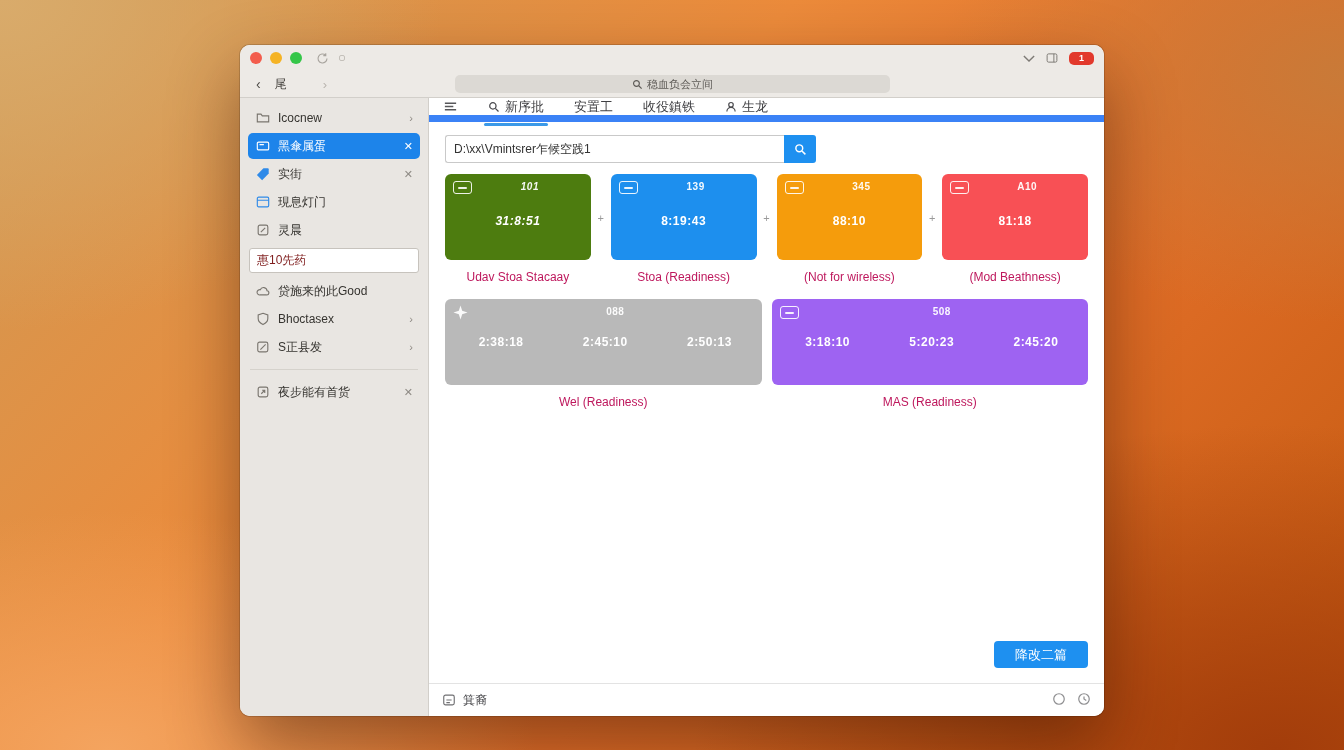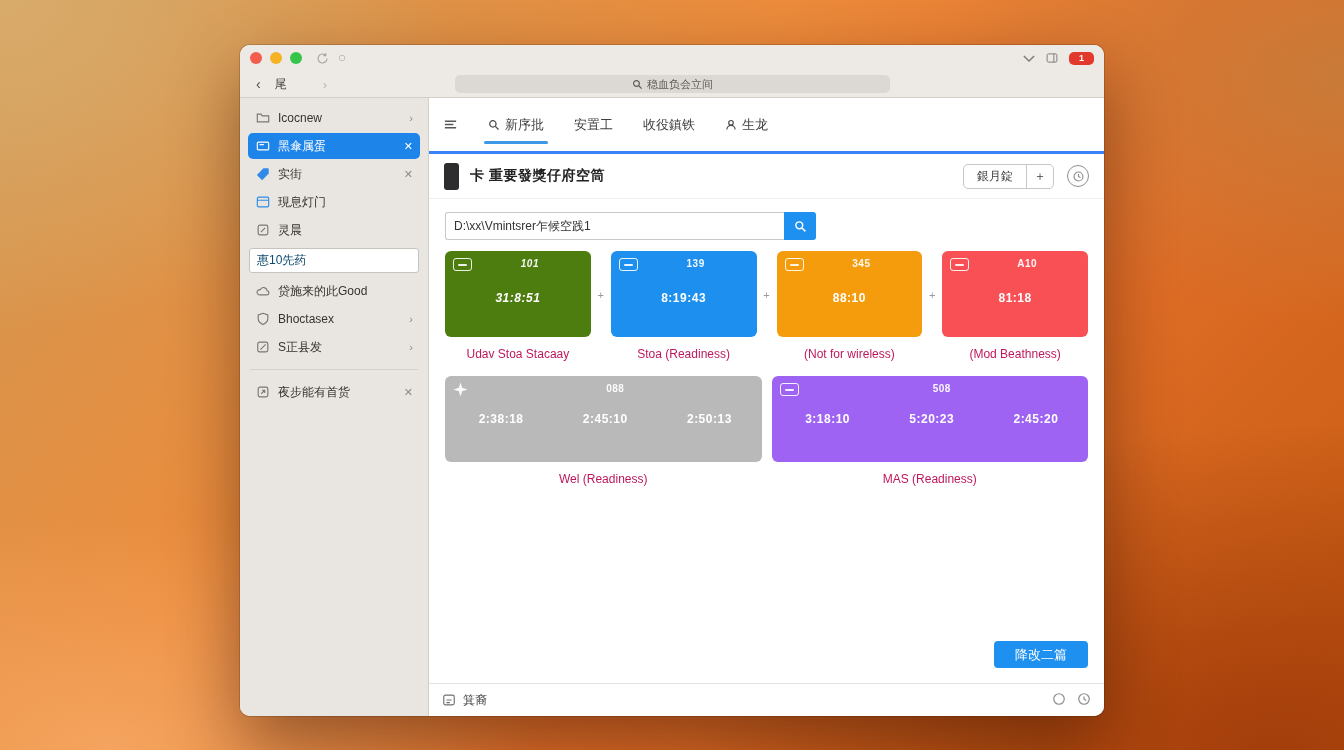--- a/index.html
+++ b/index.html
@@ -53,27 +53,27 @@
     padding:7px 8px; font-size:12px; color:#35332f; display:flex; flex-direction:column; gap:2px;
   }
   .s-item{ display:flex; align-items:center; gap:7px; height:26px; padding:0 7px; border-radius:5px; }
   .s-item.selected{ background:#1d84ea; color:#fff; }
   .s-icon{ width:16px; height:16px; flex:0 0 auto; display:flex; align-items:center; justify-content:center; color:#7a766f; }
   .s-item.selected .s-icon{ color:#fff; }
   .s-icon.blue{ color:#2f8ae8; }
   .s-label{ white-space:nowrap; overflow:hidden; text-overflow:ellipsis; }
   .s-acc{ margin-left:auto; font-size:11px; color:#8e8a84; }
   .s-item.selected .s-acc{ color:#fff; }
-  .s-input{ height:25px; margin:3px 1px; border:1px solid #c7c3bd; border-radius:3px; background:#fff; font-size:12px; padding:0 7px; color:#0c4a6e; font-family:"Liberation Sans",sans-serif; width:calc(100% - 2px); }
+  .s-input{ height:25px; margin:3px 1px; border:1px solid #c7c3bd; border-radius:3px; background:#fff; font-size:12px; padding:0 7px; color:#7f1d1d; font-family:"Liberation Sans",sans-serif; width:calc(100% - 2px); }
   .s-divider{ height:1px; background:#d5d2cc; margin:7px 2px; }
 
   .main{ flex:1; min-width:0; display:flex; flex-direction:column; background:#fff; }
 
   
-  .tabbar{ height:56px; flex:0 0 auto; border-bottom:3px solid #3b82f6; display:flex; align-items:center; padding:0 14px; gap:30px; font-size:13px; color:#3f3f42; }
+  .tabbar{ height:24px; flex:0 0 auto; border-bottom:7px solid #3b82f6; display:flex; align-items:center; padding:0 14px; gap:30px; font-size:13px; color:#3f3f42; }
   .hamburger{ color:#57575a; display:flex; }
   .tab{ display:flex; align-items:center; gap:5px; height:38px; position:relative; }
   .tab .t-ic{ display:flex; color:#4a4a4e; }
   .tab.active::after{ content:""; position:absolute; left:-4px; right:-4px; bottom:0; height:3px; border-radius:2px; background:#3b99e8; }
 
   
   .headerrow{ height:45px; flex:0 0 auto; border-bottom:1px solid #eeeeee; display:flex; align-items:center; padding:0 15px; gap:11px; }
   .phone-ic{ width:15px; height:27px; background:#2d2d2f; border-radius:3px; flex:0 0 auto; }
   .header-title{ font-size:14px; font-weight:700; color:#222; letter-spacing:.5px; }
   .header-right{ margin-left:auto; display:flex; align-items:center; gap:13px; }
@@ -275,36 +275,20 @@
             <span class="t-ic">
                 <svg width="12" height="12" viewBox="0 0 16 16" fill="none" stroke="currentColor" stroke-width="1.6">
                   <circle cx="8" cy="5" r="3"></circle>
                   <path d="M2.5 14a5.5 5.5 0 0 1 11 0"></path>
                 </svg>
               </span>
             <span>生龙</span>
           </div>
         </div>
 
-        <div class="headerrow">
-          <span class="phone-ic"></span>
-          <span class="header-title">卡 重要發獎仔府空筒</span>
-          <div class="header-right">
-            <div class="segmented">
-              <button class="seg-l">銀月錠</button>
-              <button class="seg-r">＋</button>
-            </div>
-            <button class="circle-btn">
-              <svg width="13" height="13" viewBox="0 0 16 16" fill="none" stroke="currentColor" stroke-width="1.4">
-                  <circle cx="8" cy="8" r="5.5"></circle>
-                  <polyline points="8,5 8,8 10.5,9.5"></polyline>
-                </svg>
-            </button>
-          </div>
-        </div>
 
         <div class="content">
 
           <div class="pathrow">
             <input class="path-input" value="D:\xx\Vmintsrer乍候空践1" style="">
             <button class="path-btn">
               <svg width="13" height="13" viewBox="0 0 16 16" fill="none" stroke="currentColor" stroke-width="1.8">
                   <circle cx="6.5" cy="6.5" r="4.2"></circle>
                   <line x1="9.8" y1="9.8" x2="14" y2="14"></line>
                 </svg>

